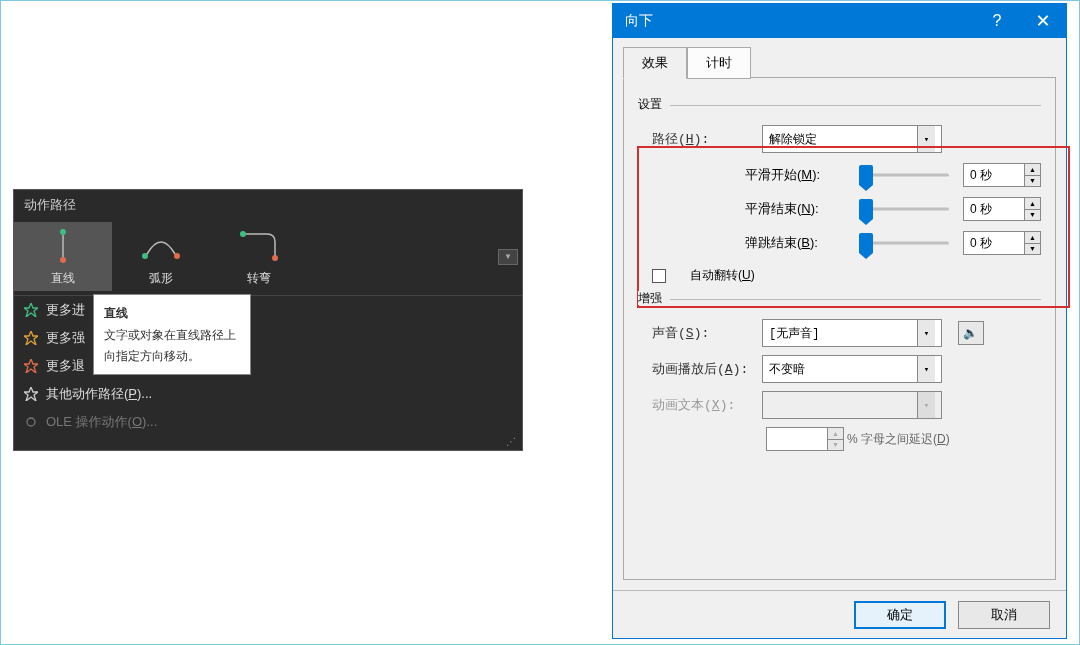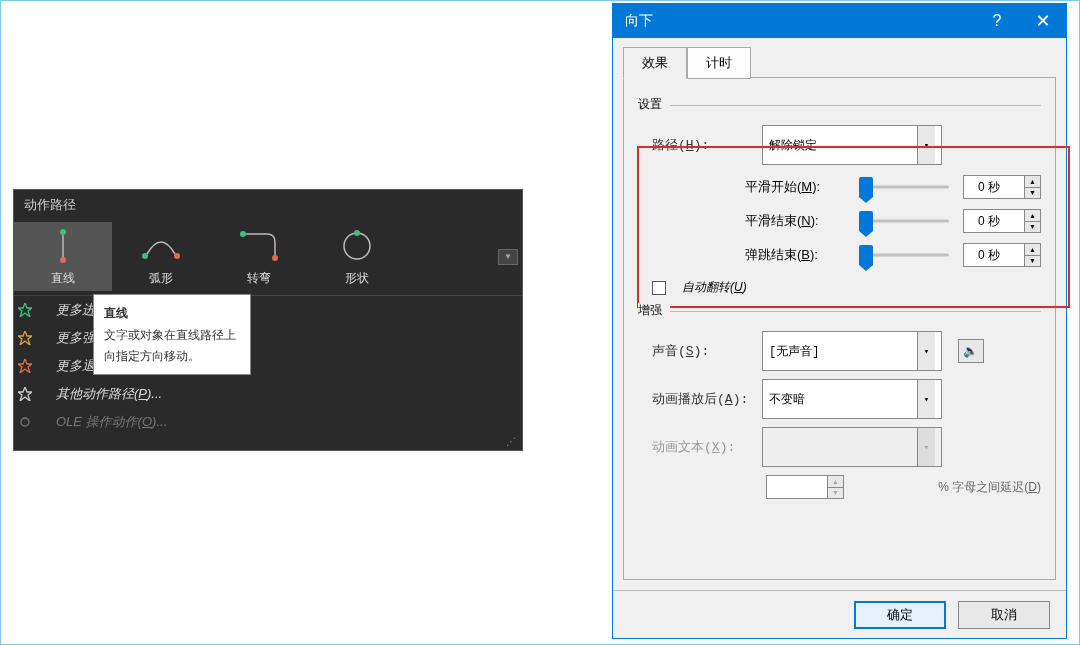--- a/index.html
+++ b/index.html
@@ -67,25 +67,24 @@
       font-size: 8px;
       color: #aaa;
       align-self: center;
     }
     .mp-list {
       border-top: 1px solid #444;
     }
     .mp-list-item {
       display: flex;
       align-items: center;
-      gap: 24px;
-      padding: 5px 4px;
+      gap: 8px;
+      padding: 5px 10px;
       font-size: 13px;
       color: #ddd;
-      font-style: italic;
     }
     .mp-list-item.disabled { color: #777; }
     .star {
       width: 14px; height: 14px;
       display: inline-block;
     }
     .mp-footer {
       height: 14px;
       text-align: right;
       padding-right: 6px;
@@ -207,21 +206,21 @@
     }
     .form-label {
       width: 100px;
       font-size: 13px;
       color: #333;
     }
     .form-label.disabled { color: #999; }
 
     .dropdown {
       flex: 0 0 180px;
-      height: 40px;
+      height: 28px;
       border: 1px solid #888;
       background: #fff;
       display: flex;
       align-items: center;
       padding: 0 6px;
       font-size: 12px;
       position: relative;
     }
     .dropdown .dd-arrow {
       margin-left: auto;
@@ -282,21 +281,21 @@
       border: 1px solid #888;
       background: #fff;
       display: flex;
       align-items: stretch;
       font-size: 12px;
     }
     .spinner .val {
       flex: 1;
       display: flex;
       align-items: center;
-      padding-left: 14px;
+      padding-left: 6px;
     }
     .spinner .btns {
       width: 16px;
       display: flex;
       flex-direction: column;
       border-left: 1px solid #888;
     }
     .spinner .btns div {
       flex: 1;
       display: flex;
@@ -315,23 +314,22 @@
       pointer-events: none;
       left: 636px;
       top: 145px;
       width: 433px;
       height: 162px;
     }
 
     .checkbox-row {
       display: flex;
       align-items: center;
-      gap: 16px;
+      gap: 24px;
       margin: 12px 0 6px 14px;
-      font-style: italic;
     }
     .chk {
       width: 14px; height: 14px;
       border: 1px solid #555;
       background: #fff;
     }
 
     .sound-btn {
       width: 26px; height: 24px;
       border: 1px solid #888;
@@ -341,21 +339,20 @@
       justify-content: center;
       margin-left: 6px;
       font-size: 12px;
     }
 
     .delay-row {
       display: flex;
       align-items: center;
       gap: 3px;
       margin: 8px 0 8px 128px;
-      justify-content: space-between;
     }
     .delay-row .spinner { width: 78px; }
     .delay-text { font-size: 12px; color: #666; }
 
     .dlg-footer {
       height: 48px;
       border-top: 1px solid #bbb;
       display: flex;
       align-items: center;
       justify-content: flex-end;
@@ -409,29 +406,20 @@
     <div class="mp-item">
       <div class="mp-icon">
         <svg width="48" height="36">
             <circle cx="8" cy="6" r="3" fill="#3fbf7f"></circle>
             <path d="M11 6 L32 6 Q40 6 40 14 L40 28" stroke="#bbb" stroke-width="1.5" fill="none"></path>
             <circle cx="40" cy="30" r="3" fill="#e06c4c"></circle>
           </svg>
       </div>
       <div class="mp-label">转弯</div>
     </div>
-    <div class="mp-item">
-      <div class="mp-icon">
-        <svg width="48" height="36">
-            <circle cx="24" cy="18" r="13" stroke="#bbb" stroke-width="1.5" fill="none"></circle>
-            <circle cx="24" cy="5" r="3" fill="#3fbf7f"></circle>
-          </svg>
-      </div>
-      <div class="mp-label">形状</div>
-    </div>
     <div class="mp-more">▼</div>
   </div>
   <div class="mp-list">
     <div class="mp-list-item">
       <span class="star"><svg width="14" height="14">
             <polygon points="7,0 9,5 14,5 10,8 12,14 7,10 2,14 4,8 0,5 5,5" fill="none" stroke="#3fbf7f" stroke-width="1.3"></polygon>
           </svg></span>
       <span>更多进</span>
     </div>
     <div class="mp-list-item">

